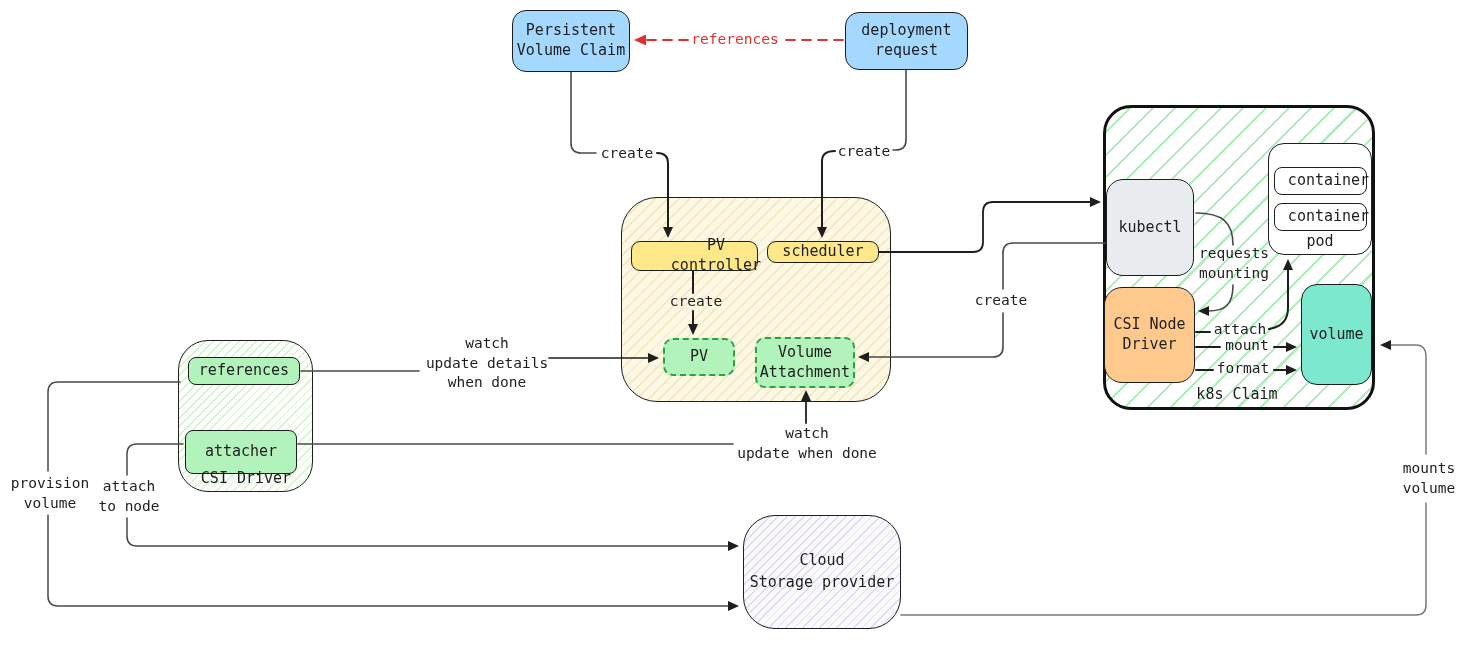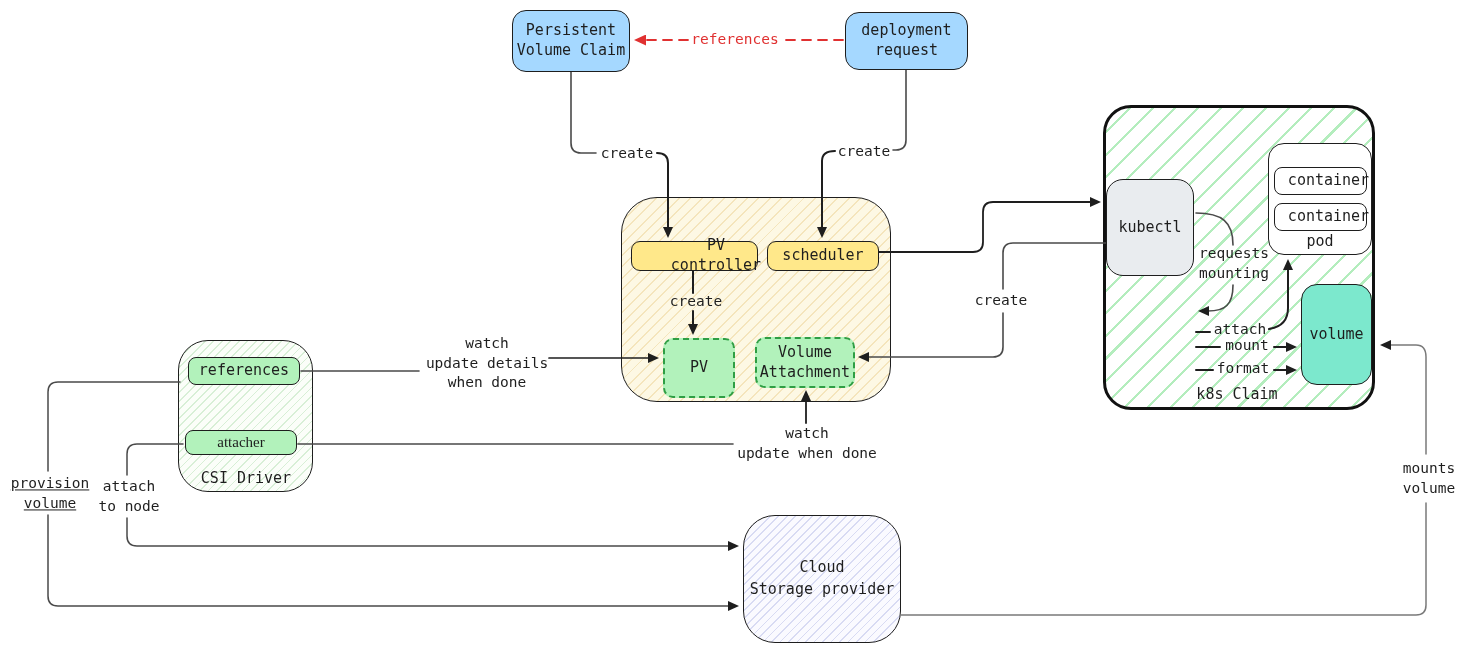--- a/index.html
+++ b/index.html
@@ -56,21 +56,21 @@
   .inner-lbl{position:absolute;z-index:4;transform:translate(-50%,-50%);font-size:15px;white-space:pre-line;text-align:center;}
 </style>
 </head>
 <body>
 
 <div id="canvas">
 
   <div class="container-box yellow-container" style="left:621px;top:197px;width:270px;height:205px;"></div>
   <div class="container-box k8s-container" style="left:1103px;top:105px;width:272px;height:305px;"></div>
   <div class="container-box csi-driver-container" style="left:178px;top:340px;width:135px;height:152px;"></div>
-  <div class="cloud-container" style="left:743px;top:515px;width:158px;height:128px;">Cloud
+  <div class="cloud-container" style="left:743px;top:515px;width:158px;height:114px;">Cloud
 Storage provider</div>
 
   <svg width="1463" height="653">
     <defs>
       <marker id="ah" markerWidth="12" markerHeight="10" refX="1" refY="5" orient="auto" markerUnits="userSpaceOnUse">
         <path d="M0,0 L11,5 L0,10 Z" fill="#1e1e1e"></path>
       </marker>
       <marker id="ah-red" markerWidth="13" markerHeight="11" refX="1" refY="5.5" orient="auto" markerUnits="userSpaceOnUse">
         <path d="M0,0 L12,5.5 L0,11 Z" fill="#e03131"></path>
       </marker>
@@ -122,48 +122,50 @@
       <path d="M688,40 H645" stroke="#e03131" stroke-width="1.8" stroke-dasharray="9 7" marker-end="url(#ah-red)"></path>
     </g>
   </svg>
 
   <div class="box blue" style="left:845px;top:12px;width:123px;height:58px;">deployment
 request</div>
   <div class="box blue" style="left:512px;top:10px;width:118px;height:62px;">Persistent
 Volume Claim</div>
 
   <div class="box yellow" style="left:631px;top:241px;width:127px;height:30px;padding-left:43px;">PV controller</div>
-  <div class="box yellow" style="left:767px;top:241px;width:112px;height:30px;">scheduler</div>
-  <div class="box green-dashed" style="left:663px;top:338px;width:72px;height:60px;">PV</div>
+  <div class="box yellow" style="left:767px;top:241px;width:112px;height:22px;">scheduler</div>
+  <div class="box green-dashed" style="left:663px;top:338px;width:72px;height:38px;">PV</div>
   <div class="box green-dashed" style="left:755px;top:337px;width:100px;height:51px;">Volume
 Attachment</div>
 
   <div class="box grey" style="left:1106px;top:179px;width:88px;height:97px;">kubectl</div>
   <div class="box pod-box" style="left:1268px;top:143px;width:104px;height:112px;"></div>
   <div class="box white-box" style="left:1274px;top:167px;width:93px;height:28px;">container</div>
   <div class="box white-box" style="left:1274px;top:203px;width:93px;height:28px;">container</div>
   <div class="inner-lbl" style="left:1320px;top:241px;">pod</div>
+  <div class="box orange" style="left:1104px;top:287px;width:91px;height:96px;">CSI Node
+Driver</div>
   <div class="box teal" style="left:1301px;top:284px;width:71px;height:101px;">volume</div>
   <div class="inner-lbl" style="left:1237px;top:394px;">k8s Claim</div>
 
   <div class="box green-solid" style="left:188px;top:357px;width:112px;height:28px;">references</div>
-  <div class="box green-solid" style="left:185px;top:430px;width:112px;height:25px;font-family:Liberation Serif, serif;">attacher</div>
+  <div class="box green-solid" style="left:185px;top:430px;width:112px;height:44px;">attacher</div>
   <div class="inner-lbl" style="left:246px;top:478px;">CSI Driver</div>
 
   <div class="lbl lbl-red" style="left:735px;top:40px;">references</div>
   <div class="lbl" style="left:627px;top:154px;">create</div>
   <div class="lbl" style="left:864px;top:152px;">create</div>
   <div class="lbl" style="left:696px;top:302px;">create</div>
   <div class="lbl" style="left:1001px;top:301px;">create</div>
   <div class="lbl" style="left:487px;top:363px;">watch
 update details
 when done</div>
   <div class="lbl" style="left:807px;top:444px;">watch
 update when done</div>
-  <div class="lbl" style="left:50px;top:494px;text-decoration:underline;">provision
+  <div class="lbl" style="left:50px;top:494px;">provision
 volume</div>
   <div class="lbl" style="left:129px;top:497px;">attach
 to node</div>
   <div class="lbl" style="left:1234px;top:264px;">requests
 mounting</div>
   <div class="lbl" style="left:1240px;top:330px;">attach</div>
   <div class="lbl" style="left:1247px;top:346px;">mount</div>
   <div class="lbl" style="left:1243px;top:369px;">format</div>
   <div class="lbl" style="left:1429px;top:479px;">mounts
 volume</div>

